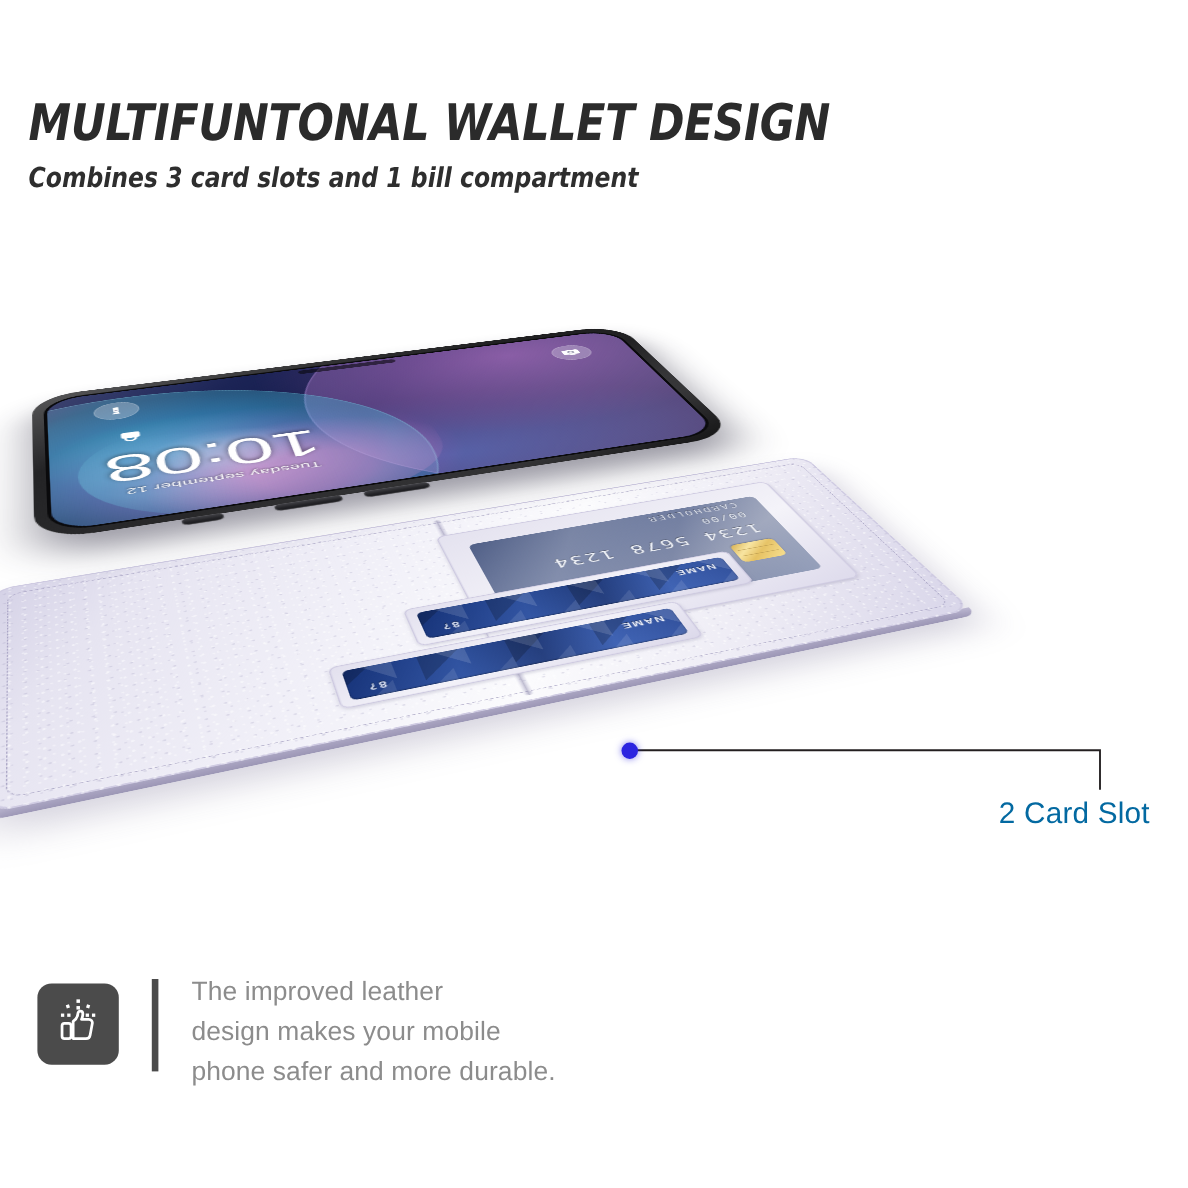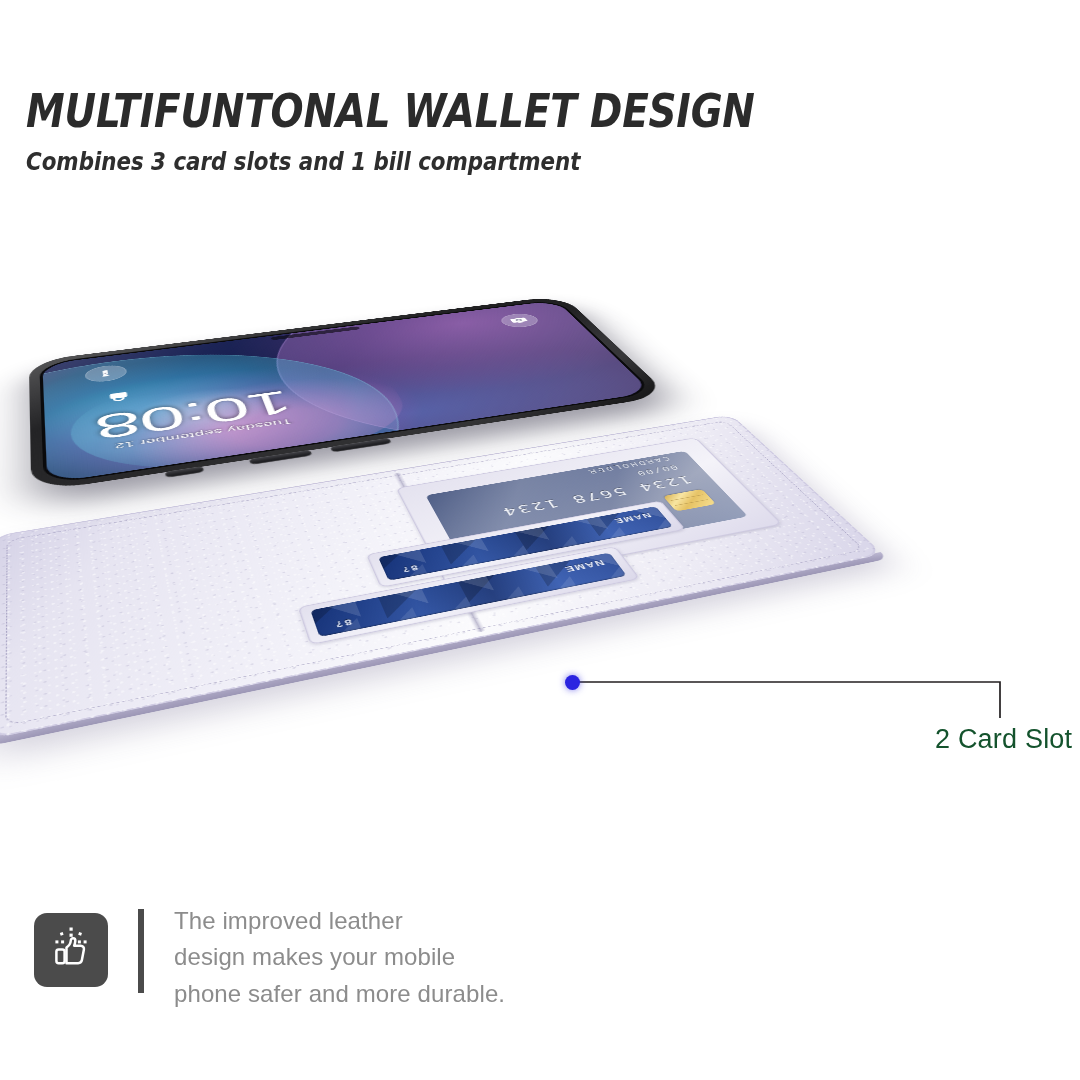--- a/index.html
+++ b/index.html
@@ -322,29 +322,28 @@
   #callout svg{ position:absolute; inset:0; width:1080px; height:1080px; }
   #callout-dot{
     position:absolute; left:565px; top:675px;
     width:15px; height:15px; border-radius:50%;
     background:#2b24e0;
     box-shadow:0 0 7px rgba(43,36,224,.6);
   }
   #callout-label{
     position:absolute; left:908px; top:724px;
     font-size:27px; font-weight:400; letter-spacing:.2px;
-    color:#14532d;
+    color:#0369a1;
     white-space:nowrap;
-    margin-left:27px;
   }
 
   
   #footer{
     position:absolute; left:34px; top:884px;
-    display:flex; align-items:flex-start; gap:0;margin-top:19px;
+    display:flex; align-items:flex-start; gap:0;
   }
   #footer-icon{
     width:74px; height:74px; border-radius:13px;
     background:#4b4b4b;
     flex:0 0 auto;
     display:flex; align-items:center; justify-content:center;
     margin-top:10px;
   }
   #footer-icon svg{ width:50px; height:50px; display:block; }
   #footer-divider{

